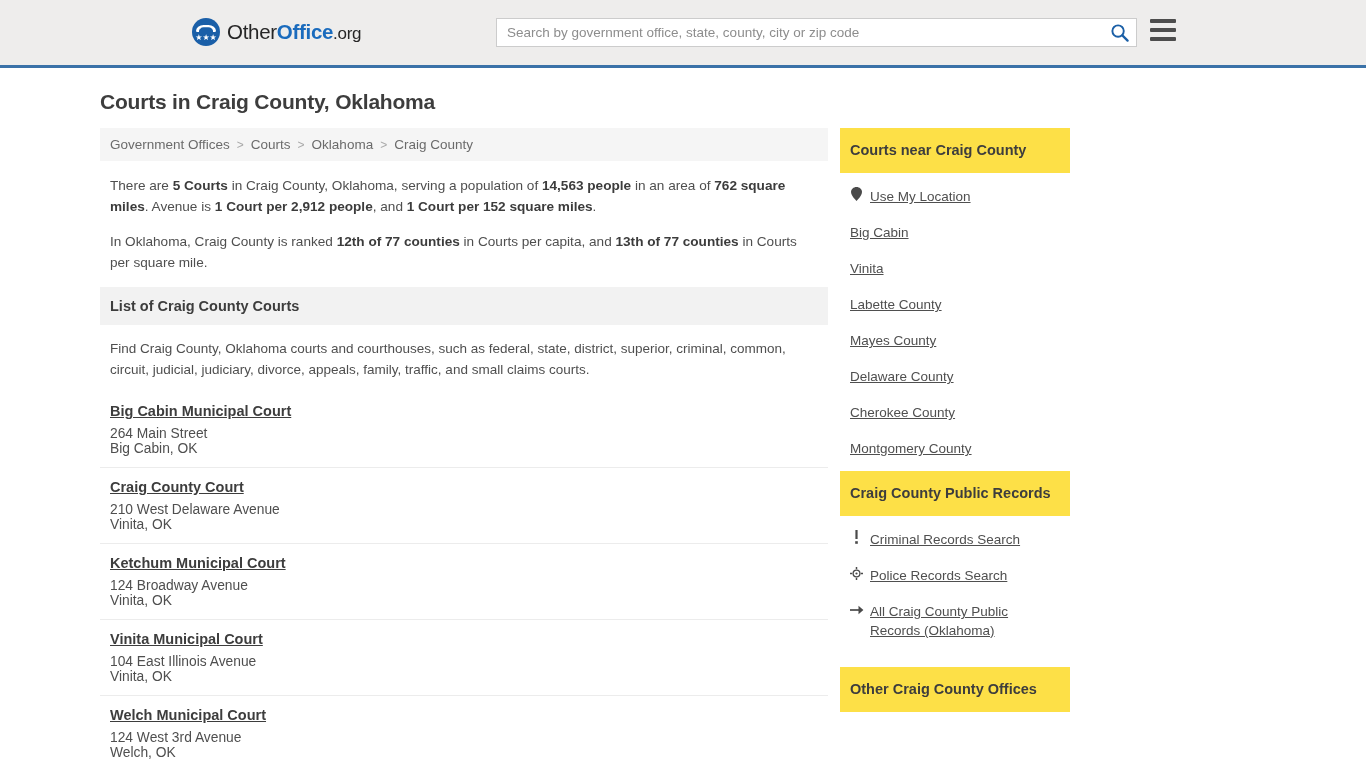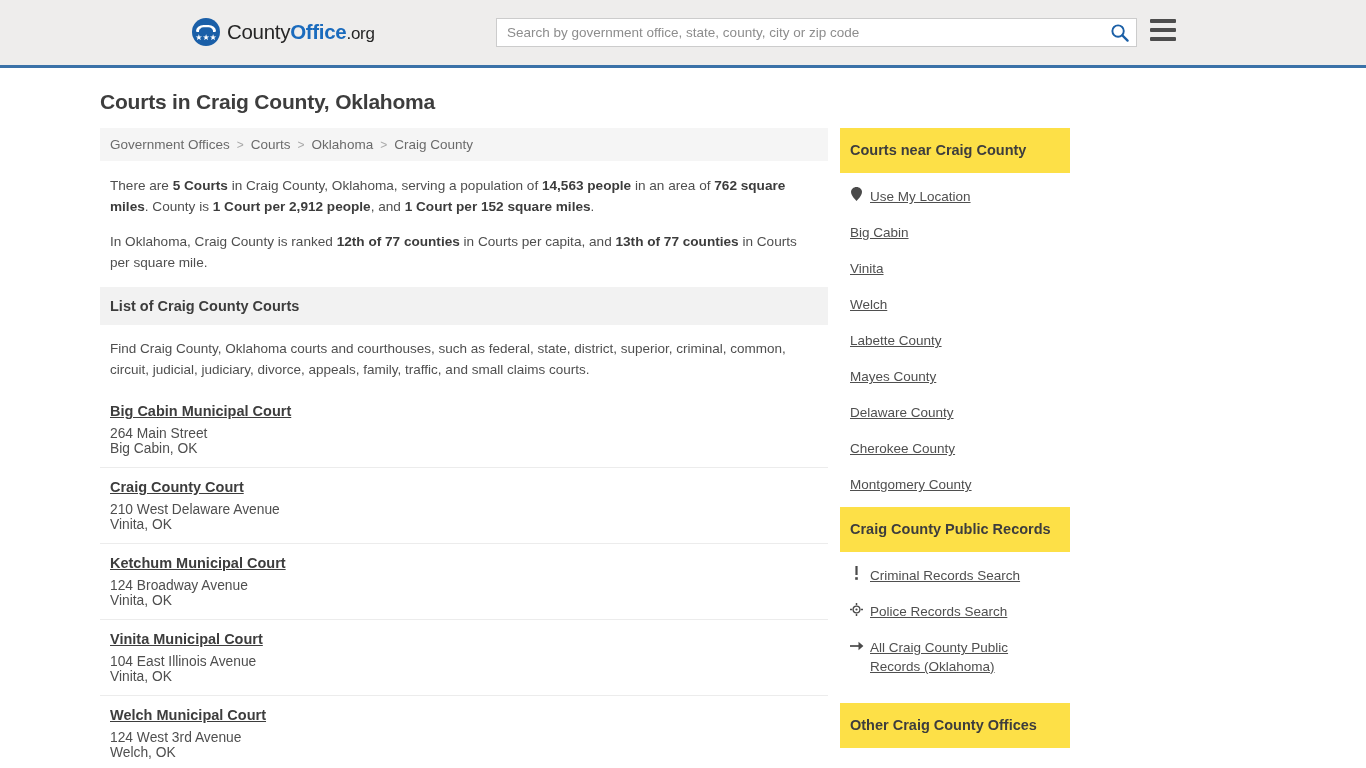--- a/index.html
+++ b/index.html
@@ -245,21 +245,21 @@
 </head>
 <body>
 
 <div class="site-header">
 
   <a class="brand" href="#">
     <span class="brand-mark">
       <span class="wing"></span>
       <span class="stars">★★★</span>
     </span>
-    <span class="brand-text"><span class="b1">County</span><span class="b2">Office</span><span class="b3">.org</span></span>
+    <span class="brand-text"><span class="b1">Other</span><span class="b2">Office</span><span class="b3">.org</span></span>
   </a>
 
   <div class="search-wrap">
     <input class="search-input" type="text" placeholder="Search by government office, state, county, city or zip code" style="">
     <button class="search-btn">
       <svg width="19" height="19" viewBox="0 0 20 20">
         <circle cx="8.5" cy="8.5" r="6" fill="none" stroke="#1b5fa6" stroke-width="2"></circle>
         <line x1="13" y1="13" x2="18.5" y2="18.5" stroke="#1b5fa6" stroke-width="2.4" stroke-linecap="round"></line>
       </svg>
     </button>
@@ -284,21 +284,21 @@
           <a href="#">Government Offices</a>
           <span class="sep">&gt;</span>
           <a href="#">Courts</a>
           <span class="sep">&gt;</span>
           <a href="#">Oklahoma</a>
           <span class="sep">&gt;</span>
           <a href="#">Craig County</a>
         </div>
 
       <div class="intro">
-        <p id="intro-p1"><span>There are </span><b>5 Courts</b><span> in Craig County, Oklahoma, serving a population of </span><b>14,563 people</b><span> in an area of </span><b>762 square miles</b><span>. County is </span><b>1 Court per 2,912 people</b><span>, and </span><b>1 Court per 152 square miles</b><span>.</span></p>
+        <p id="intro-p1"><span>There are </span><b>5 Courts</b><span> in Craig County, Oklahoma, serving a population of </span><b>14,563 people</b><span> in an area of </span><b>762 square miles</b><span>. Avenue is </span><b>1 Court per 2,912 people</b><span>, and </span><b>1 Court per 152 square miles</b><span>.</span></p>
         <p id="intro-p2"><span>In Oklahoma, Craig County is ranked </span><b>12th of 77 counties</b><span> in Courts per capita, and </span><b>13th of 77 counties</b><span> in Courts per square mile.</span></p>
       </div>
 
       <div class="section-bar">List of Craig County Courts</div>
 
       <div class="section-intro">Find Craig County, Oklahoma courts and courthouses, such as federal, state, district, superior, criminal, common, circuit, judicial, judiciary, divorce, appeals, family, traffic, and small claims courts.</div>
 
       <div id="court-list">
           <div class="court-row"><a class="court-name" href="#">Big Cabin Municipal Court</a><div class="court-detail">
               <span class="court-addr">264 Main Street</span>
@@ -333,23 +333,20 @@
             <span class="side-icon"><svg width="11" height="14" viewBox="0 0 11 14">
                 <path d="M5.5 0C2.5 0 0 2.3 0 5.1 0 8.9 5.5 14 5.5 14S11 8.9 11 5.1C11 2.3 8.5 0 5.5 0z" fill="#4a4a4a"></path>
               </svg></span>
             <a href="#">Use My Location</a>
           </div>
           <div class="side-link">
             <a href="#">Big Cabin</a>
           </div>
           <div class="side-link">
             <a href="#">Vinita</a>
-          </div>
-          <div class="side-link">
-            <a href="#">Welch</a>
           </div>
           <div class="side-link">
             <a href="#">Labette County</a>
           </div>
           <div class="side-link">
             <a href="#">Mayes County</a>
           </div>
           <div class="side-link">
             <a href="#">Delaware County</a>
           </div>

